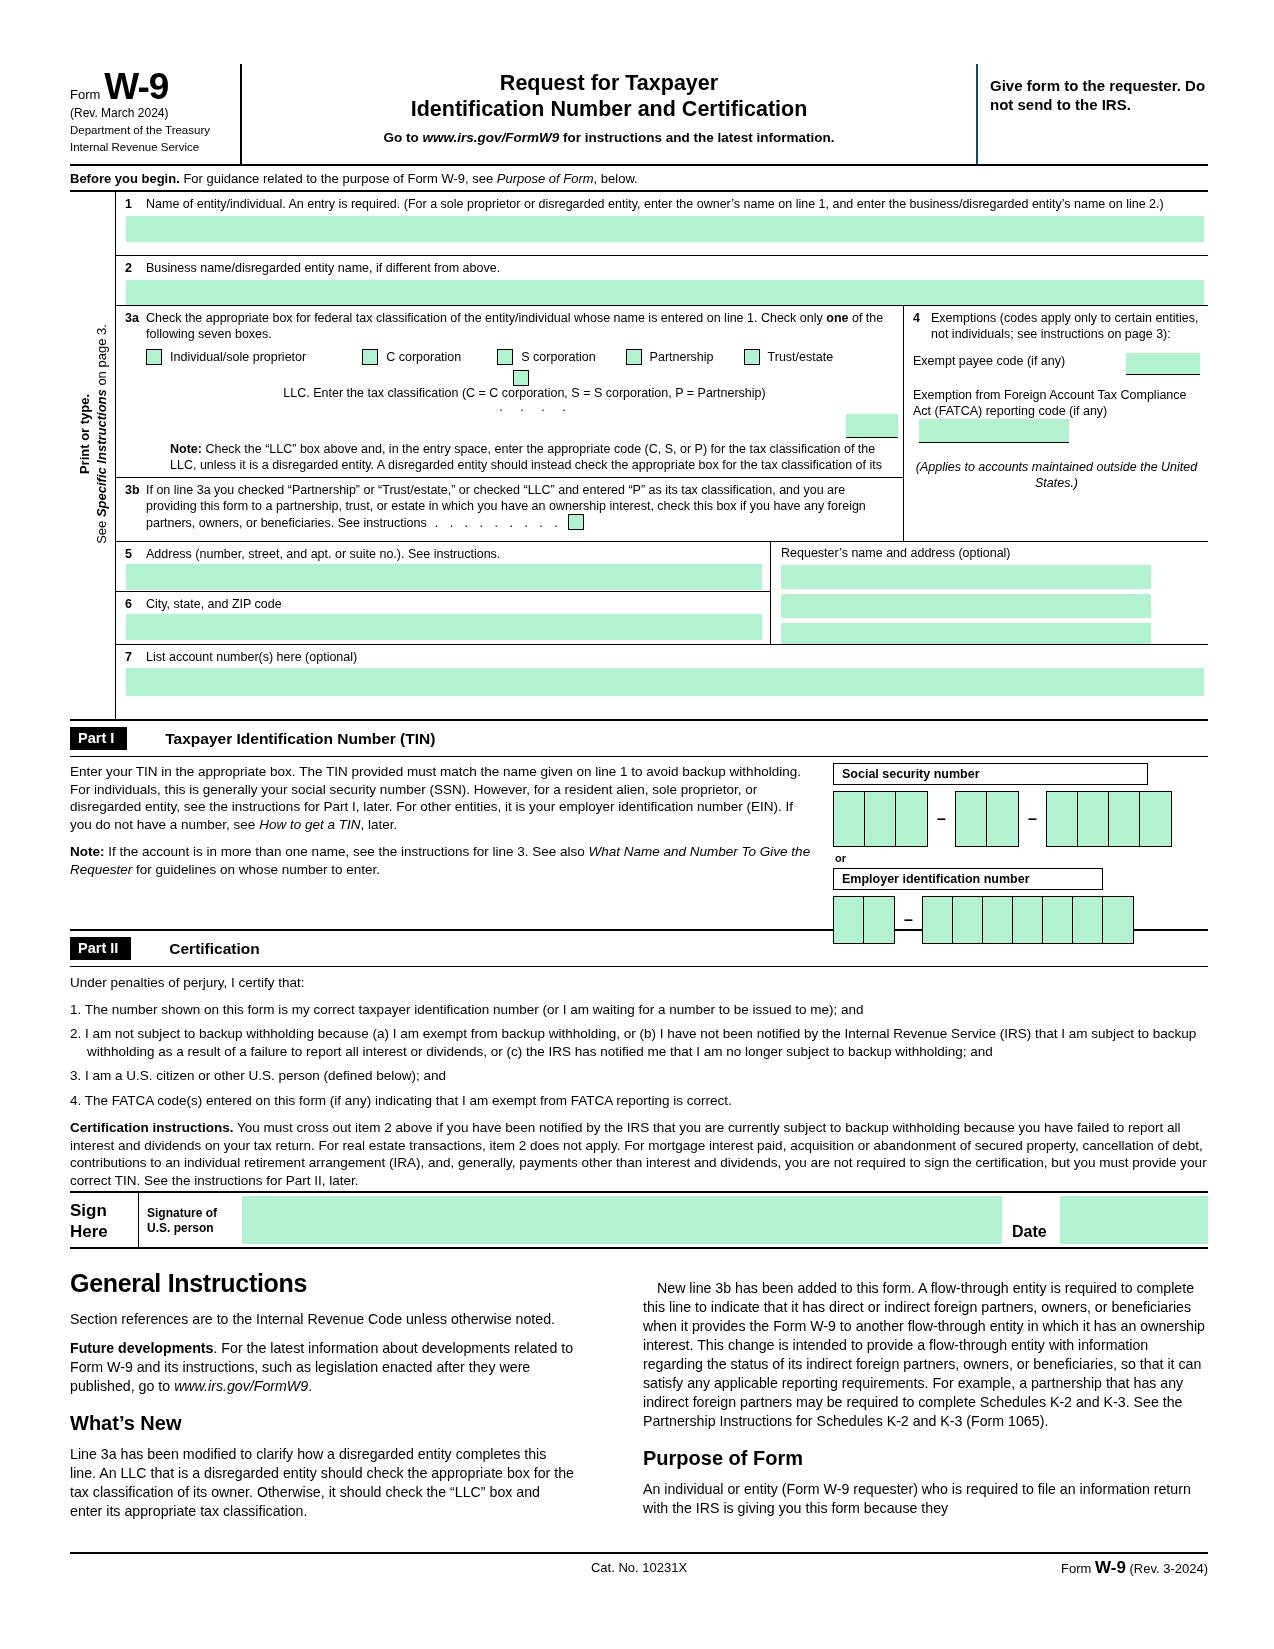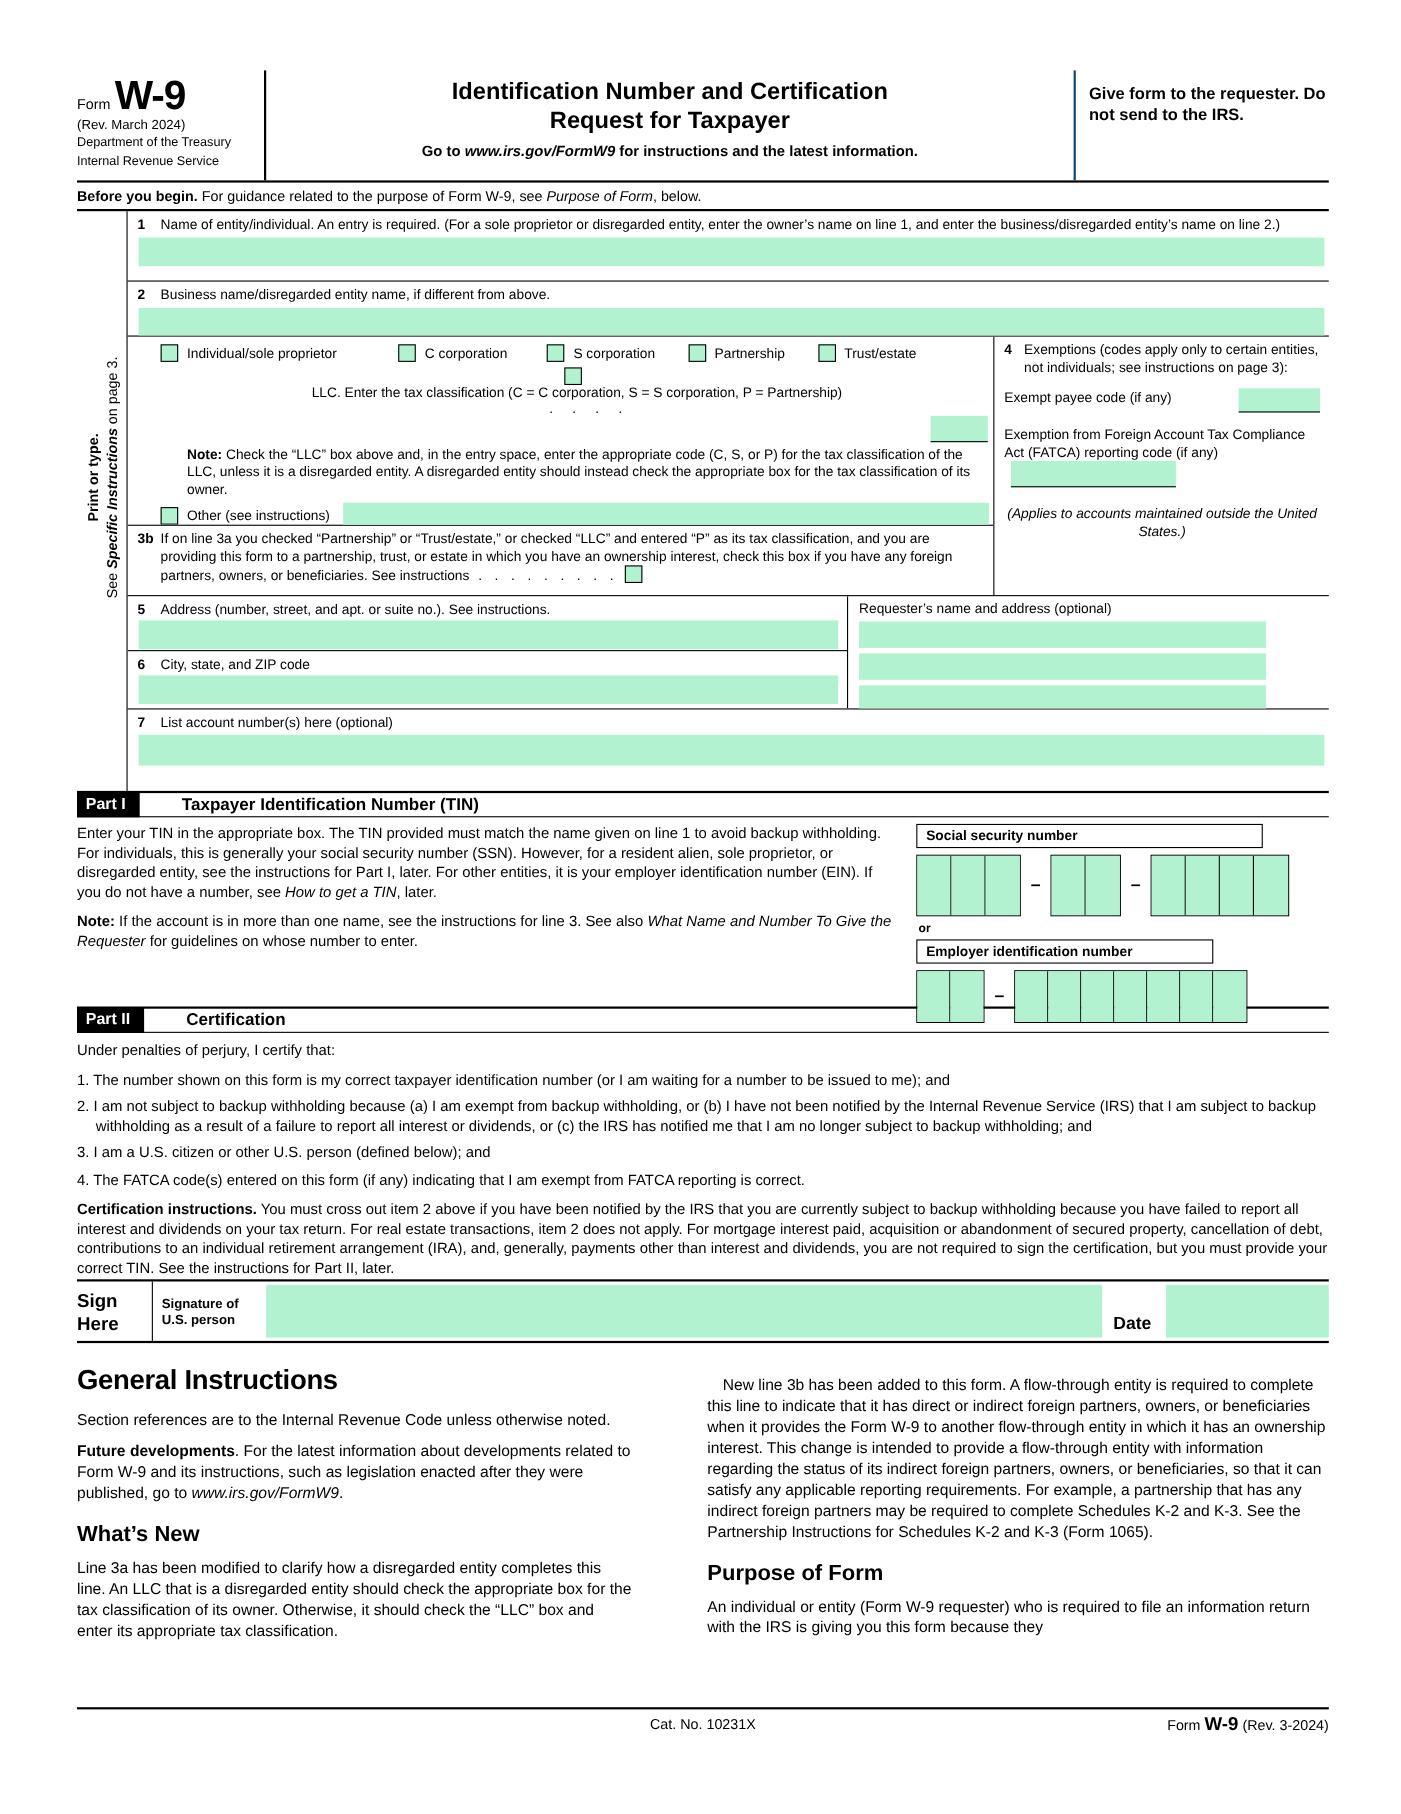--- a/index.html
+++ b/index.html
@@ -74,21 +74,21 @@
   .row5 { height:50px; border-bottom:1px solid #000; overflow:hidden; }
   .row6 { height:52px; overflow:hidden; }
   .ginput56 { background:var(--green); height:26px; margin:2px 8px 2px 10px; }
   .reqcol { width:438px; flex:0 0 438px; border-left:1.5px solid #000; padding:4px 0 0 10px; }
   .reqlbl { font-size:12.5px; }
   .reqline { width:370px; height:24px; background:var(--green); margin-top:5px; }
   .row7 { height:74px; border-bottom:none; }
   .ginput7 { background:var(--green); height:28px; margin:3px 4px 0 10px; }
   
   .partbar { border-top:2px solid #000; border-bottom:1px solid #000;
-             display:flex; align-items:center; height:24px; }
+             display:flex; align-items:center; height:38px; }
   .chip { background:#000; color:#fff; font-weight:bold; font-size:14.5px;
           padding:3px 13px 3px 8px; line-height:17px; }
   .ptitle { font-weight:bold; font-size:15.5px; margin-left:38px; }
   
   .p1body { display:flex; height:172px; padding-top:6px; }
   .p1left { flex:1; padding-right:16px; font-size:13.5px; line-height:17.5px; }
   .p1note { margin-top:10px; }
   .tincol { width:375px; flex:0 0 375px; }
   .tinlabel { border:1.5px solid #000; font-weight:bold; font-size:12.5px;
               padding:3px 8px; width:84%; }
@@ -140,22 +140,22 @@
     <div class="h-left">
       <div class="wrow">
         <span class="formword">Form</span>
         <span class="w9">W-9</span>
       </div>
       <div class="rev">(Rev. March 2024)</div>
       <div class="dept">Department of the Treasury</div>
       <div class="dept">Internal Revenue Service</div>
     </div>
     <div class="h-center">
+      <div class="title">Request for Taxpayer</div>
       <div class="title">Identification Number and Certification</div>
-      <div class="title">Request for Taxpayer</div>
       <div class="goto">
         <span>Go to </span><span class="lnk">www.irs.gov/FormW9</span><span> for instructions and the latest information.</span>
       </div>
     </div>
     <div class="h-right">Give form to the requester. Do not send to the IRS.</div>
   </div>
 
   <div class="before">
     <span class="b">Before you begin.</span><span> For guidance related to the purpose of Form W-9, see </span><span class="i">Purpose of Form</span><span>, below.</span>
   </div>
@@ -181,20 +181,24 @@
         <div class="numrow">
           <div class="num">2</div>
           <div class="lbl">Business name/disregarded entity name, if different from above.</div>
         </div>
         <div class="ginput"></div>
       </div>
 
       <div class="frow row3">
         <div class="col3">
           <div class="sec3a">
+            <div class="numrow">
+              <div class="num">3a</div>
+              <div class="lbl"><span>Check the appropriate box for federal tax classification of the entity/individual whose name is entered on line 1. Check only </span><span class="b">one</span><span> of the following seven boxes.</span></div>
+            </div>
             <div class="opts">
               <span class="opt" style="margin-right:56px;">
                   <span class="cb"></span>
                   <span>Individual/sole proprietor</span>
                 </span>
               <span class="opt" style="margin-right:36px;">
                   <span class="cb"></span>
                   <span>C corporation</span>
                 </span>
               <span class="opt" style="margin-right:30px;">

